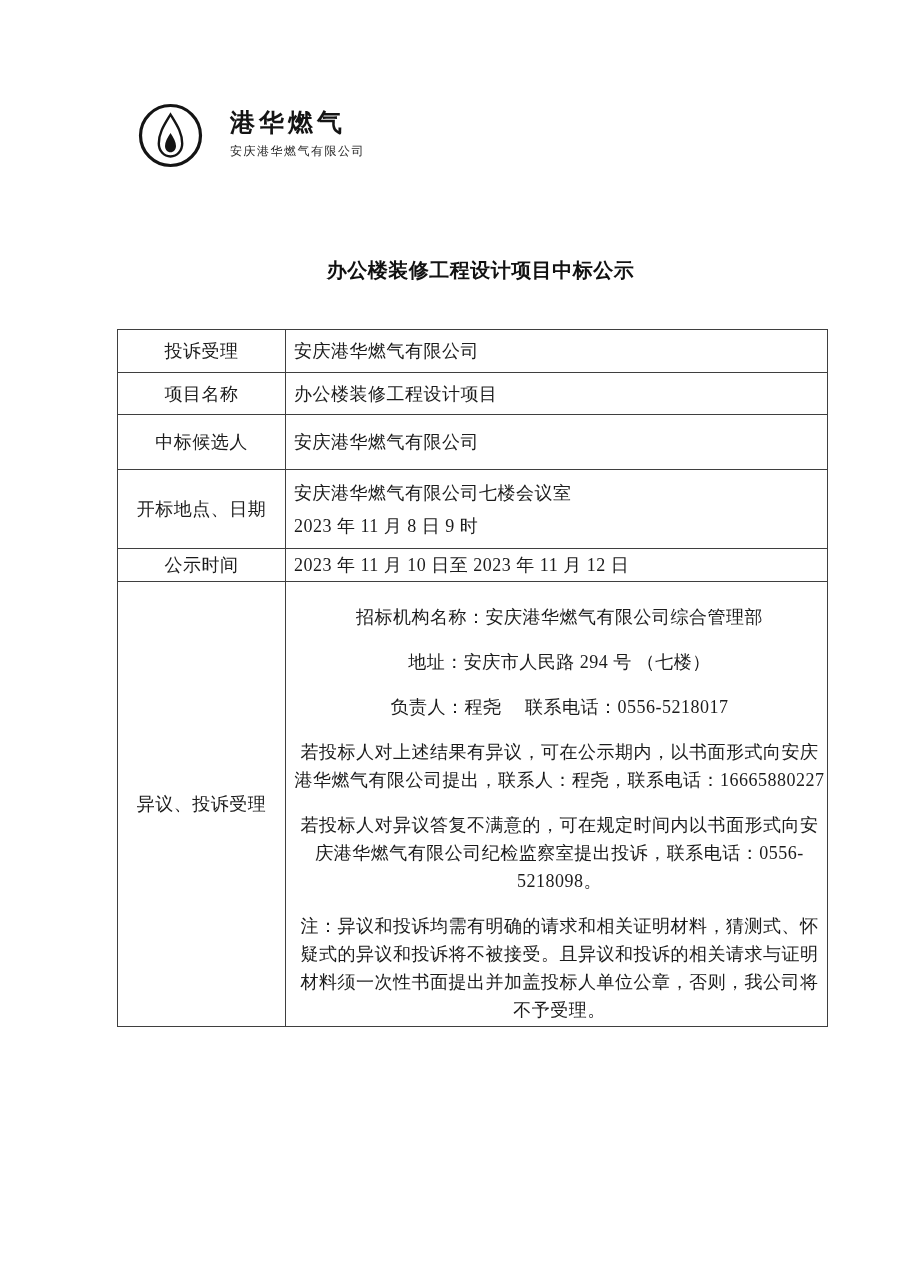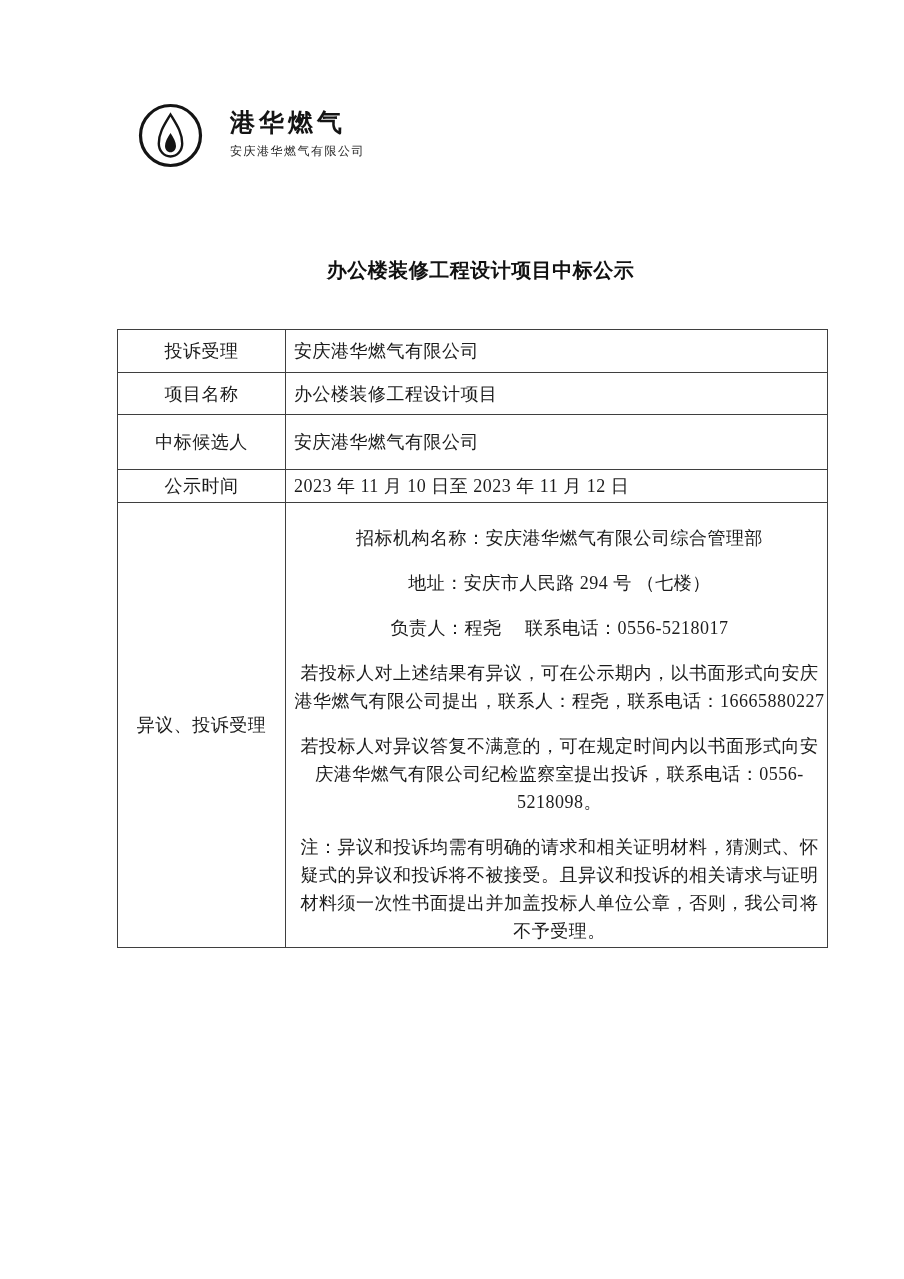--- a/index.html
+++ b/index.html
@@ -97,20 +97,27 @@
         <td class="value-cell">
           <div class="vline">办公楼装修工程设计项目</div>
         </td>
       </tr>
       <tr class="r3">
         <td class="label-cell">中标候选人</td>
         <td class="value-cell">
           <div class="vline">安庆港华燃气有限公司</div>
         </td>
       </tr>
+      <tr class="r4">
+        <td class="label-cell">开标地点、日期</td>
+        <td class="value-cell">
+          <div class="vline">安庆港华燃气有限公司七楼会议室</div>
+          <div class="vline">2023 年 11 月 8 日 9 时</div>
+        </td>
+      </tr>
       <tr class="r5">
         <td class="label-cell">公示时间</td>
         <td class="value-cell">
           <div class="vline">2023 年 11 月 10 日至 2023 年 11 月 12 日</div>
         </td>
       </tr>
       <tr class="r6">
         <td class="label-cell">异议、投诉受理</td>
         <td class="value-cell multi-para">
           <p>招标机构名称：安庆港华燃气有限公司综合管理部</p>

